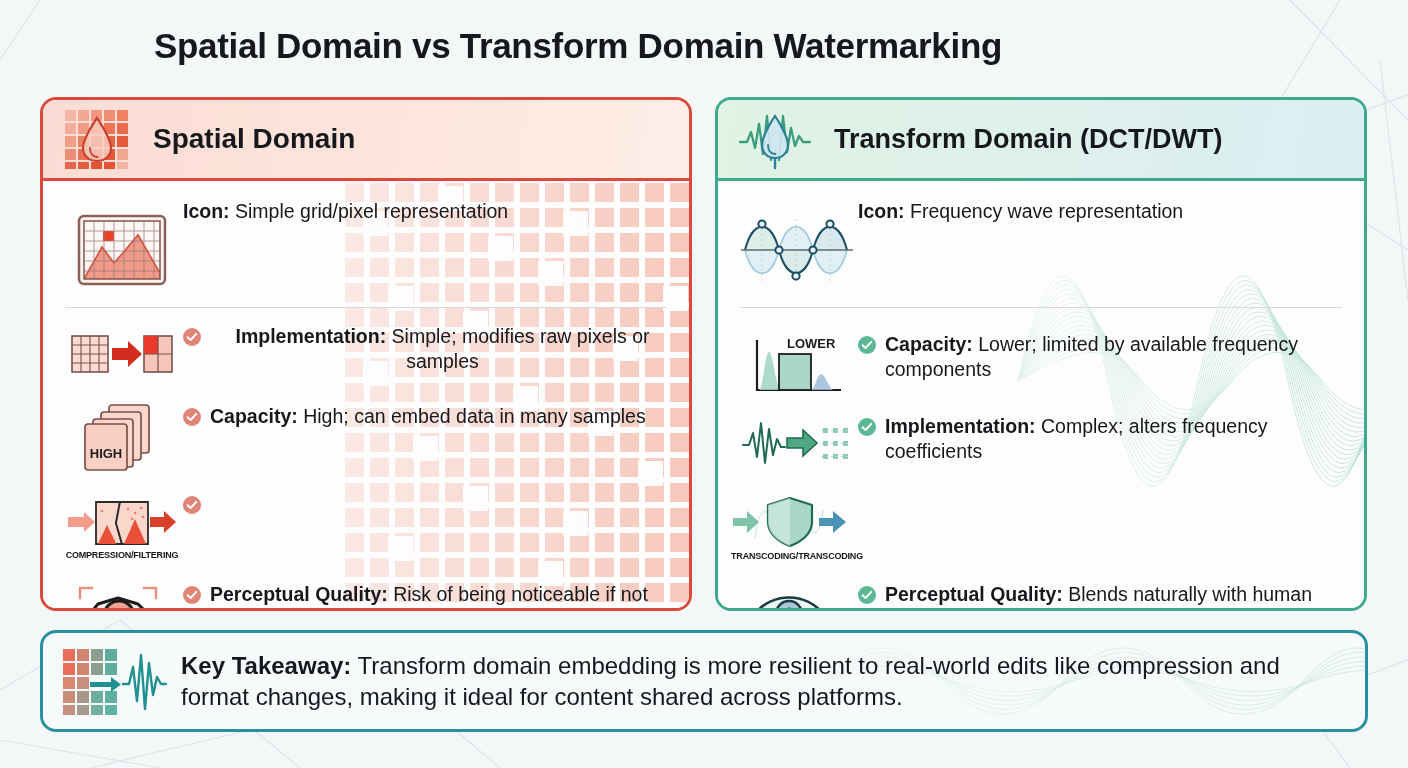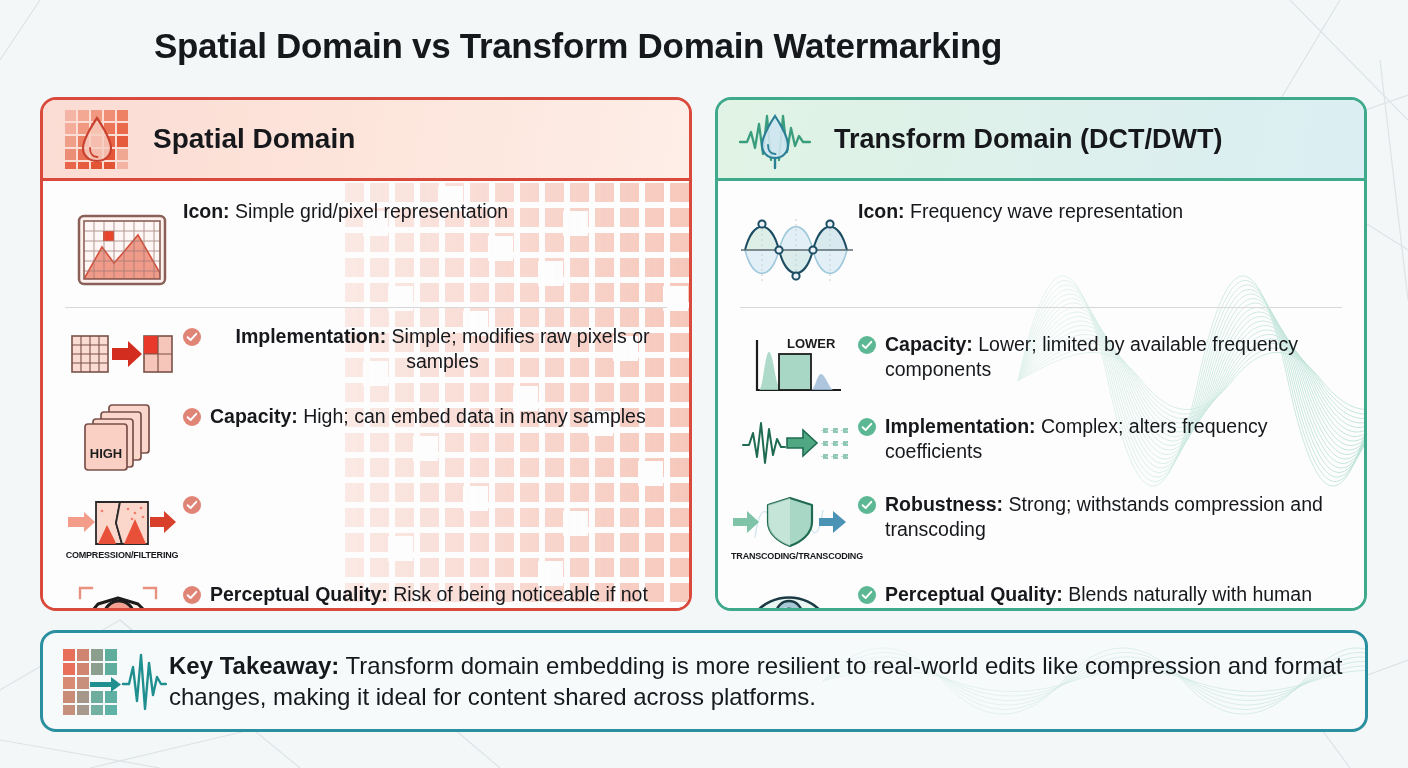--- a/index.html
+++ b/index.html
@@ -71,21 +71,21 @@
     font-size:9px;font-weight:bold;color:#16181c;text-align:center;
     letter-spacing:-0.2px;margin-top:1px;
   }
   .icon-stack{display:flex;flex-direction:column;align-items:flex-start;}
 
   
   .takeaway{
     position:absolute;left:40px;top:630px;width:1328px;height:102px;
     box-sizing:border-box;border:3px solid #2a8f9e;border-radius:16px;
     background:#f7fafb;overflow:hidden;display:flex;align-items:center;
-    padding-left:18px;gap:2px;
+    padding-left:18px;gap:14px;
   }
   .takeaway-text{
     position:relative;z-index:1;font-size:24px;line-height:1.3;color:#16181c;
     padding-right:22px;
   }
   .takeaway-text b{font-weight:bold;}
 </style>
 </head>
 <body>
 
@@ -477,28 +477,20 @@
                   <path d="M66 26 C 70 10, 74 10, 78 26 C 82 42, 88 42, 92 14"></path>
                 </g>
                 <path d="M2 22 H16 V15 L28 26 L16 37 V30 H2 Z" fill="#7fc4a8"></path>
                 <path d="M59 2 L81 9 V26 C 81 38, 70 46, 59 50 C 48 46, 37 38, 37 26 V9 Z" fill="#a9d7c6" stroke="#1f6b52" stroke-width="2.2" stroke-linejoin="round"></path>
                 <path d="M59 2 L37 9 V26 C 37 38, 48 46, 59 50 Z" fill="#cfe9de" opacity="0.75"></path>
                 <path d="M88 22 H102 V15 L115 26 L102 37 V30 H88 Z" fill="#4a93b4"></path>
               </svg>
               <div class="row-icon-label">TRANSCODING/TRANSCODING</div>
             </div>
           </div>
-          <div class="row-text">
-            <svg class="check" width="18" height="18" viewBox="0 0 18 18">
-              <circle cx="9" cy="9" r="9" fill="#5cb894"></circle>
-              <path d="M4.6 9.2 L7.6 12 L13.3 5.8" fill="none" stroke="#fff" stroke-width="1.9" stroke-linecap="round" stroke-linejoin="round"></path>
-            </svg>
-            <span class="txt"><b>Robustness:</b>
-            <span>Strong; withstands compression and transcoding</span></span>
-          </div>
         </div>
 
         <div class="row" style="padding-top:10px;">
           <div class="row-icon" style="height:74px;">
             <svg width="96" height="66" viewBox="0 0 96 66">
               <path d="M6 30 C 22 8, 58 8, 74 30 C 58 52, 22 52, 6 30 Z" fill="#eaf6f1" stroke="#1c3a44" stroke-width="2.6" stroke-linejoin="round"></path>
               <circle cx="40" cy="30" r="13" fill="#a8c8d6" stroke="#1c3a44" stroke-width="2.4"></circle>
               <circle cx="40" cy="30" r="6.5" fill="#1c3a44"></circle>
               <circle cx="36.5" cy="26" r="2.4" fill="#ffffff" opacity="0.9"></circle>
               <circle cx="62" cy="49" r="13" fill="#4eb48c" stroke="#ffffff" stroke-width="2.4"></circle>

